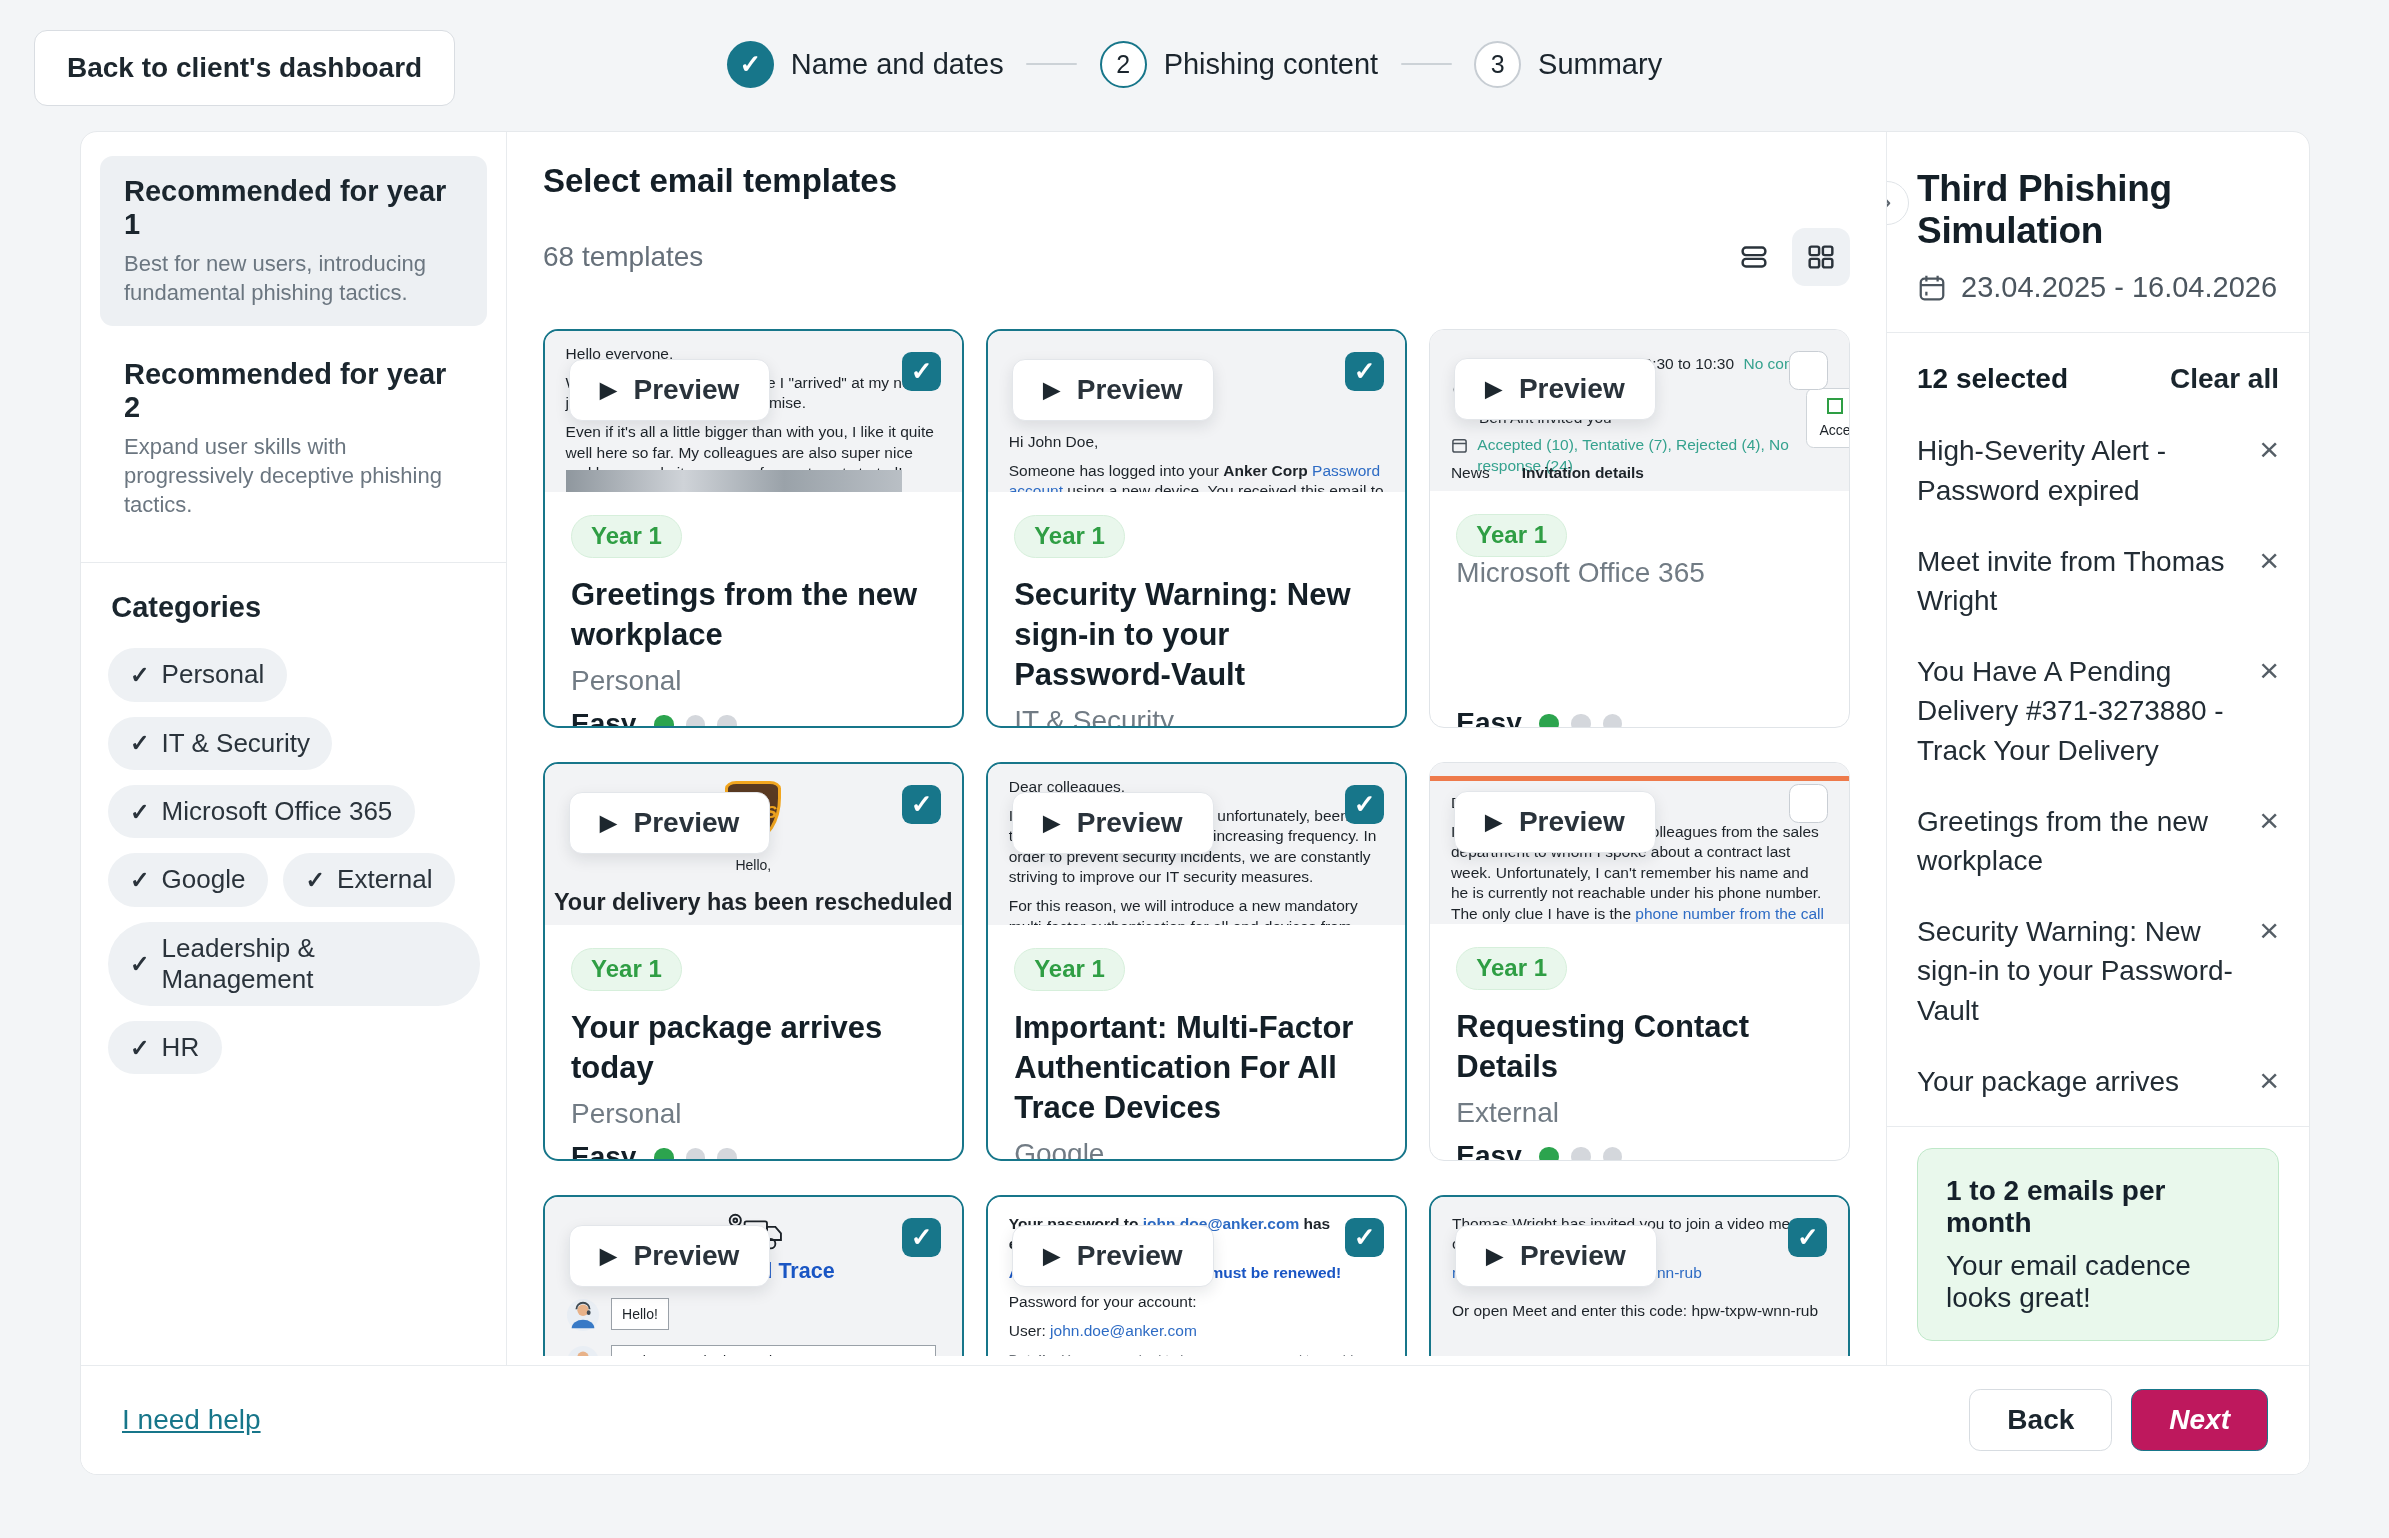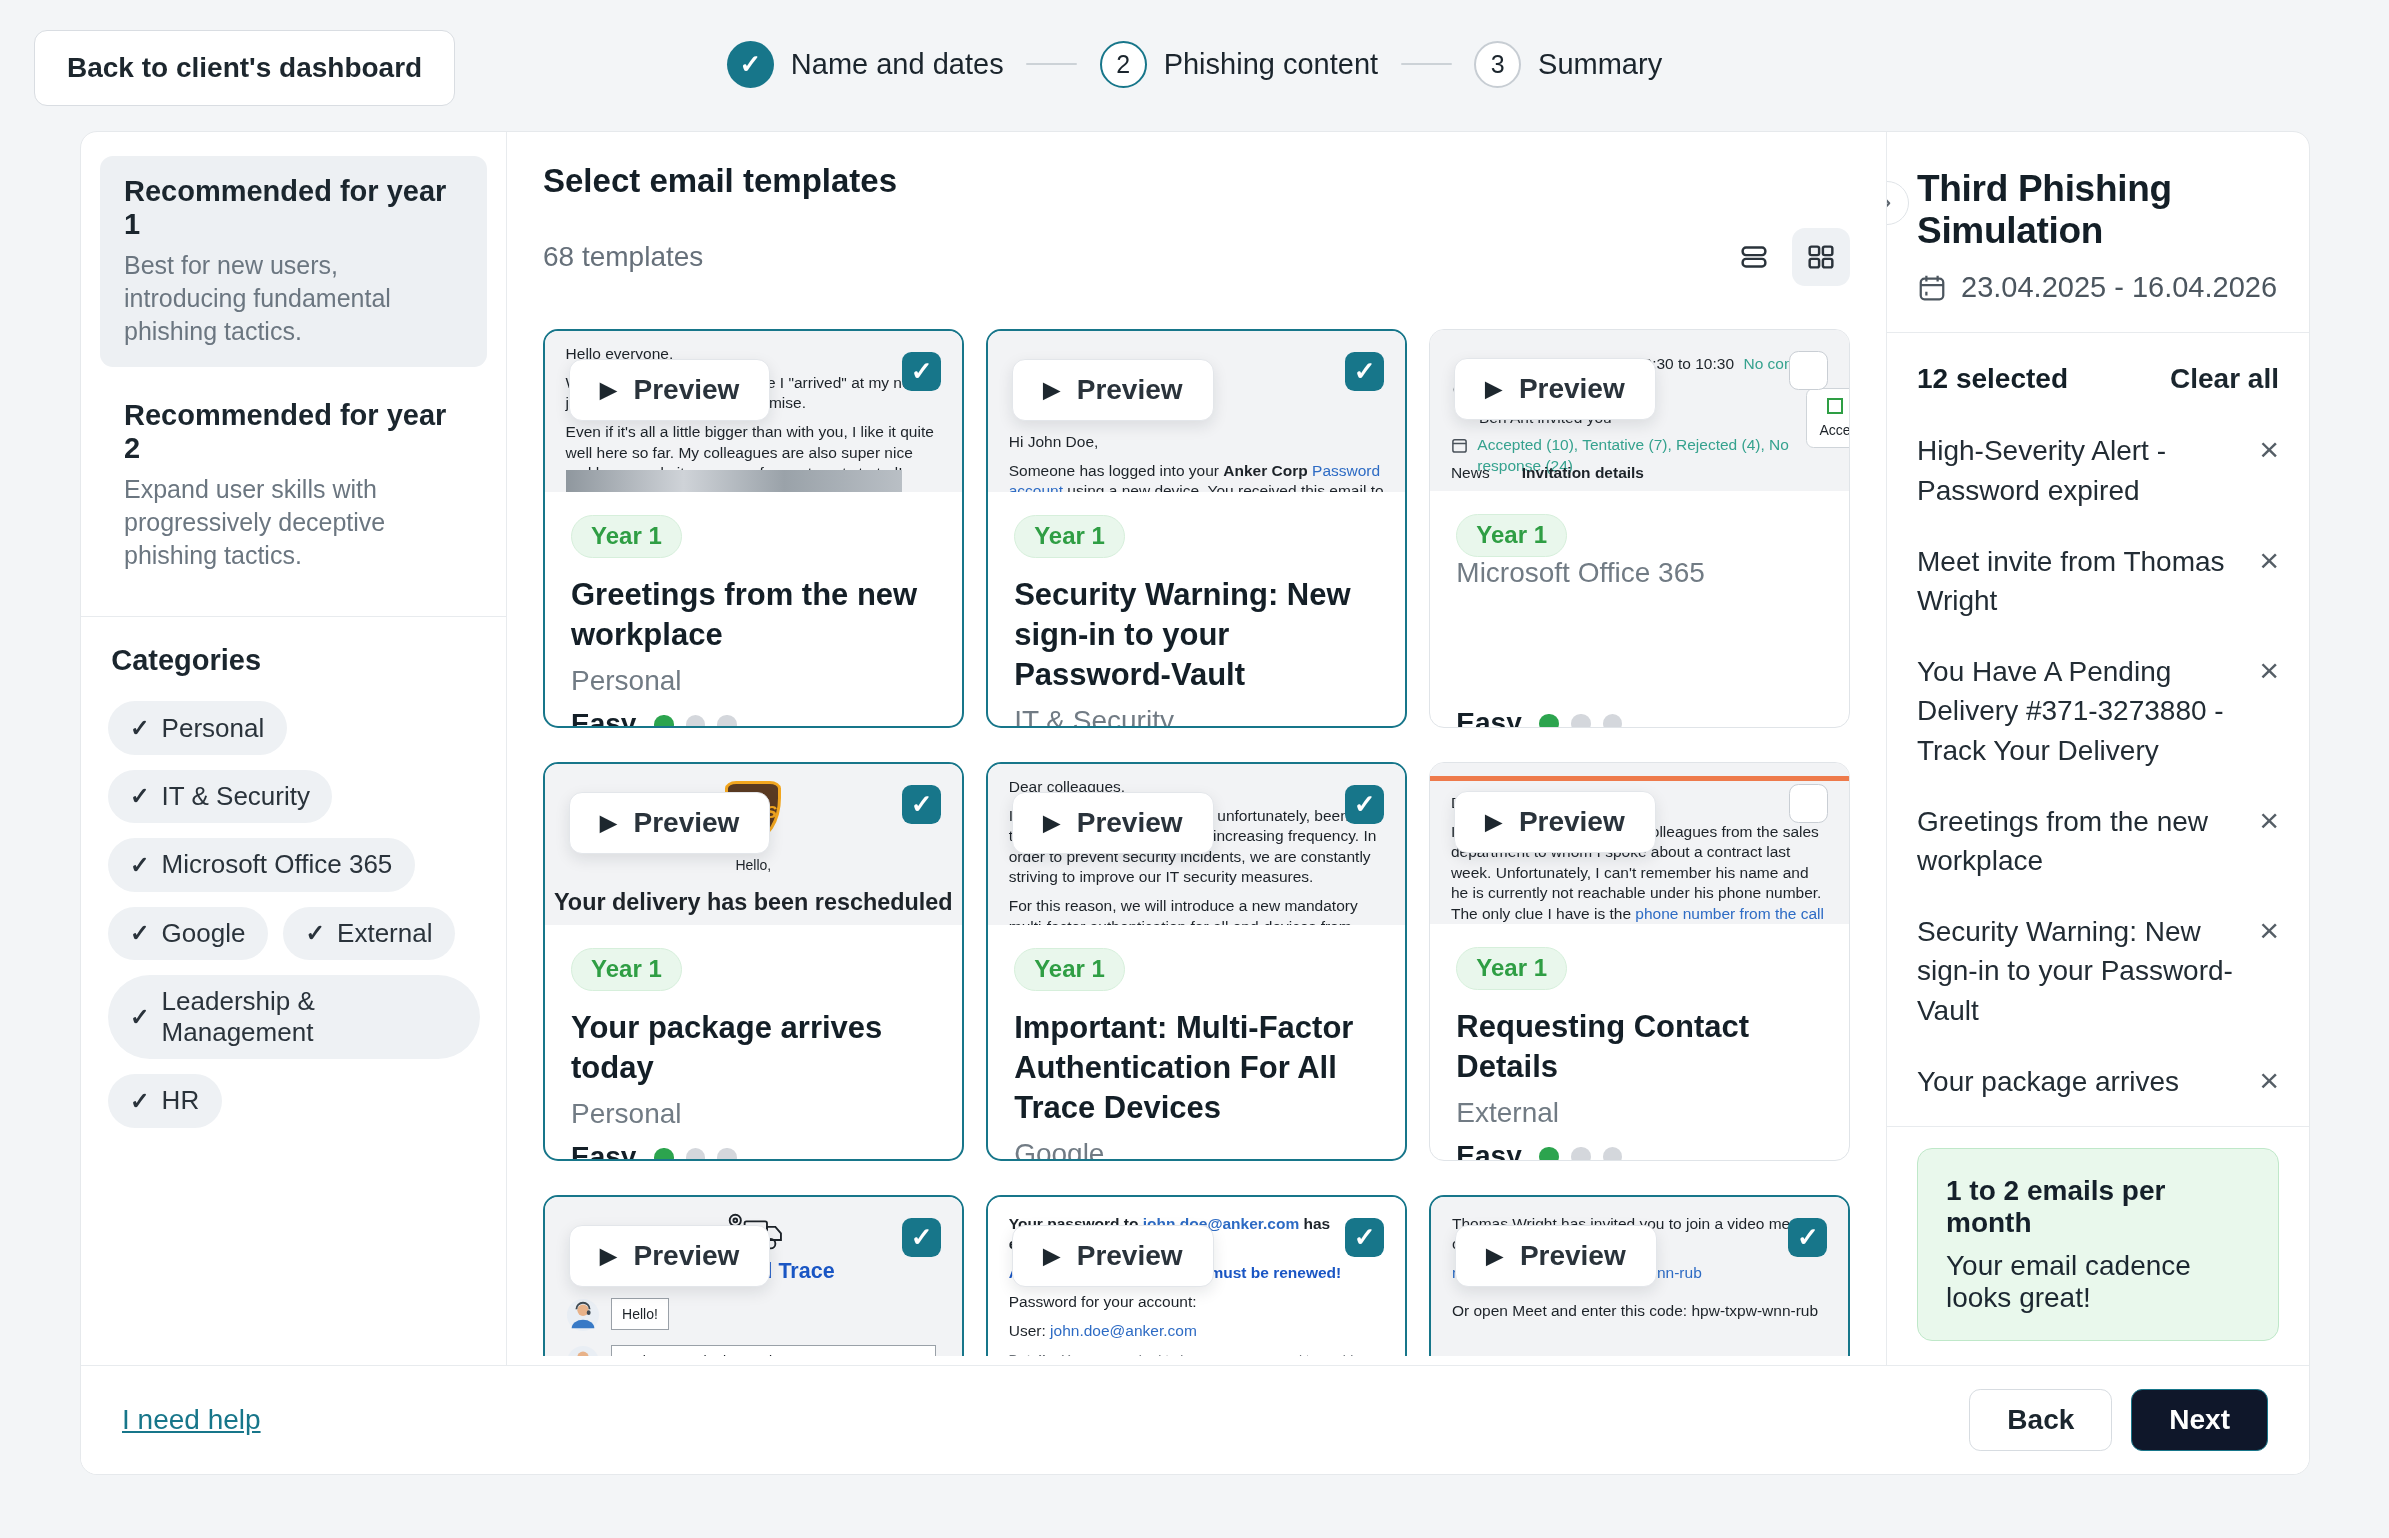--- a/index.html
+++ b/index.html
@@ -23,21 +23,21 @@
   
   .shell { position:absolute; left:80px; right:79px; top:131px; bottom:63px; background:#fff;
     border:0.9px solid #e6e9ec; border-radius:17px; display:grid;
     grid-template-columns:426px 1fr 423px; grid-template-rows:1fr 109px; overflow:hidden; }
 
   
   .lsb { grid-column:1; grid-row:1; border-right:0.9px solid #e8ebee; padding:24px 19px 0; overflow:hidden; }
   .rec-item { padding:19px 24px; border-radius:13px; margin-bottom:13px; cursor:pointer; }
   .rec-item.active { background:#edf0f3; }
   .rec-title { font-size:29px; font-weight:600; color:#1b262e; }
-  .rec-desc { font-size:25px; color:#6b7680; line-height:1.33; margin-top:7.5px; }
+  .rec-desc { font-size:22px; color:#6b7680; line-height:1.33; margin-top:7.5px; }
   .sb-divider { height:0.9px; background:#e8ebee; margin:24px -19px; }
   .cat-title { font-size:29px; font-weight:700; color:#1b262e; margin:28px 11.2px 24px; }
   .chips { display:flex; flex-wrap:wrap; gap:15px; padding:0 7.5px; }
   .chip { display:inline-flex; align-items:center; gap:12px; background:#eef1f4; border-radius:936px;
     padding:11.2px 22.5px; font-size:26px; color:#2a333b; cursor:pointer; }
   .chip-check { font-weight:700; font-size:23.4px; color:#2a333b; }
 
   
   .content { grid-column:2; grid-row:1; padding:30px 36px 0; overflow:hidden; }
   .c-title { font-size:33px; font-weight:700; color:#141f27; }
@@ -123,21 +123,21 @@
   .cad-s { font-size:28px; color:#1c2730; margin-top:11.2px; }
 
   
   .footer { grid-column:1 / -1; grid-row:2; border-top:0.9px solid #e8ebee; background:#fff;
     display:flex; align-items:center; padding:0 41px; }
   .help { color:#17768a; text-decoration:underline; font-size:28px; cursor:pointer; }
   .fbtns { margin-left:auto; display:flex; gap:19px; }
   .btn { font-size:28px; font-weight:600; border-radius:11.2px; padding:0 37px; height:62px;
     display:flex; align-items:center; cursor:pointer; font-family:inherit; }
   .btn.back { background:#fff; border:1.9px solid #d7dce1; color:#1b262e; }
-  .btn.next { background:#0f172a; border:1.9px solid #17768a; color:#fff; }
+  .btn.next { background:#be185d; border:1.9px solid #17768a; color:#fff;font-style:italic; }
 </style>
 </head>
 <body>
 
 <div class="page">
 
   <div class="topbar">
     <button class="back-btn">Back to client's dashboard</button>
     <div class="stepper">
       <div class="step">

